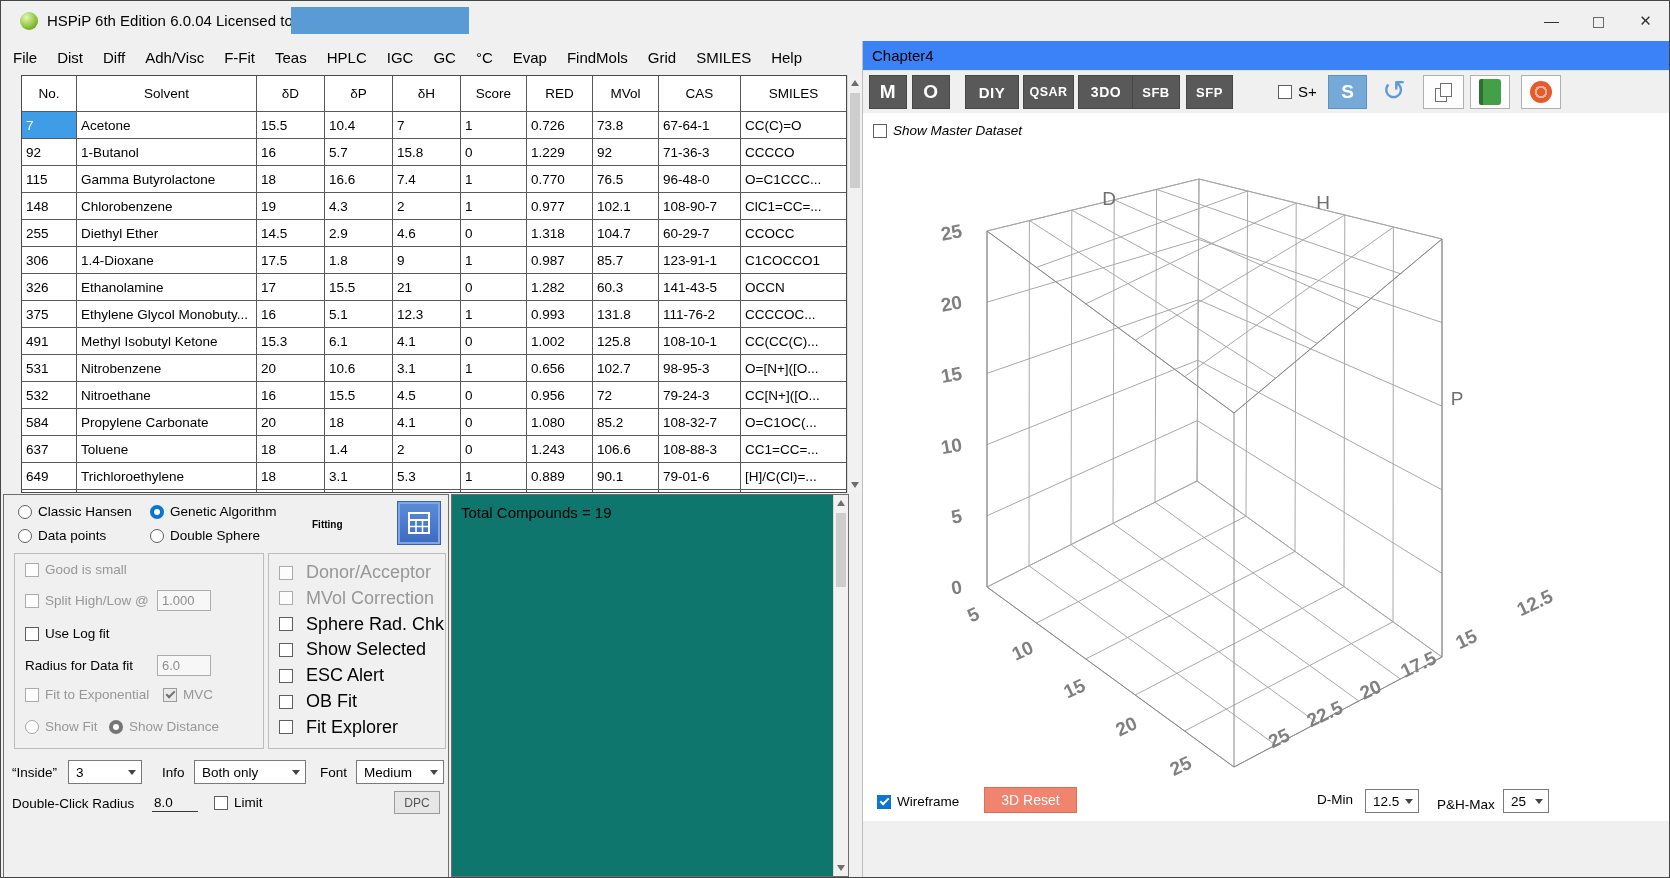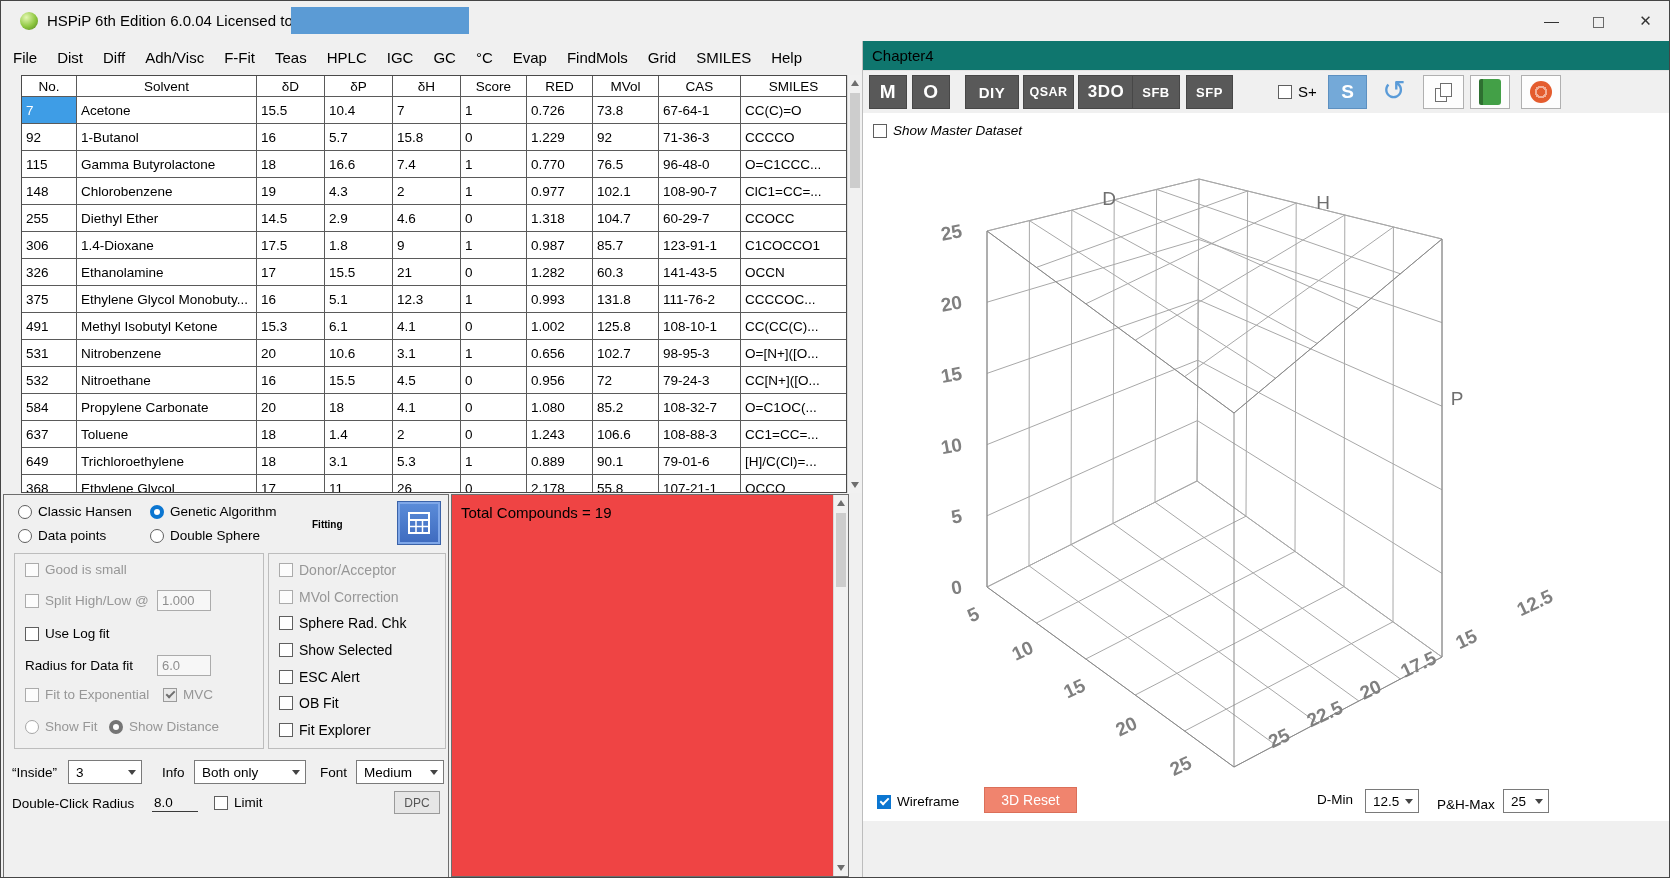--- a/index.html
+++ b/index.html
@@ -16,21 +16,21 @@
   .win-btn { position:absolute; top:0; width:47px; height:40px; text-align:center; line-height:40px; font-size:15px; color:#333; }
   .btn-min { right:94px; } .btn-max { right:47px; } .btn-close { right:0; }
   .max-box { display:inline-block; width:11px; height:11px; border:1px solid #6a6a6a; vertical-align:middle; }
 
   
   .menubar { position:absolute; left:0; top:40px; width:768px; height:34px; display:flex; align-items:center; padding-left:2px; }
   .menu-item { padding:0 10px; font-size:15px; line-height:34px; white-space:nowrap; }
 
   
   .grid-wrap { position:absolute; left:20px; top:74px; width:826px; height:418px; background:#fff; border:1px solid #4a4a4a; overflow:hidden; }
-  .thr { display:flex; height:21px; }
+  .thr { display:flex; height:36px; }
   .tr  { display:flex; height:27px; }
   .th,.td { border-right:1px solid #5a5a5a; border-bottom:1px solid #5a5a5a; overflow:hidden; white-space:nowrap;
             font-size:13.5px; padding:0 4px; display:flex; align-items:center; background:#fff; }
   .th { justify-content:center; }
   .c0{width:55px}.c1{width:180px}.c2{width:68px}.c3{width:68px}.c4{width:68px}.c5{width:66px}
   .c6{width:66px}.c7{width:66px}.c8{width:82px}.c9{flex:1;border-right:none;}
   .td.sel { background:#3e9de6; color:#fff; }
 
   
   .vscroll { position:absolute; background:#f1f1f1; border-left:1px solid #dadada; }
@@ -61,46 +61,46 @@
   .cb.checked-gray::after { border-color:#6f6f6f; }
 
   .r-classic{left:14px;top:9px} .r-genetic{left:146px;top:9px}
   .lab-fitting{left:308px;top:24px;font-weight:bold;font-size:10px}
   .btn-fit{position:absolute;left:394px;top:7px;width:42px;height:42px;background:linear-gradient(#5a8bd8,#3f6cc0);
            border:2px solid #7fa7e8;outline:1px solid #3a62a8;display:flex;align-items:center;justify-content:center;}
   .r-datapoints{left:14px;top:33px} .r-double{left:146px;top:33px}
   .gb { position:absolute; border:1px solid #bdbdbd; }
   .gb-left{left:10px;top:58px;width:250px;height:196px;}
   .gb-right{left:264px;top:58px;width:178px;height:196px;display:flex;flex-direction:column;justify-content:space-between;padding:8px 6px 10px 10px;}
-  .opt-row { display:flex; align-items:center; gap:6px; font-size:14px; white-space:nowrap; }
+  .opt-row { display:flex; align-items:center; gap:13px; font-size:18px; white-space:nowrap; }
   .f-good{left:10px;top:8px} .f-split{left:10px;top:39px} .f-log{left:10px;top:72px}
   .f-radlab{left:10px;top:104px} .f-exp{left:10px;top:133px} .f-mvc{left:148px;top:133px}
   .r-showfit{left:10px;top:165px} .r-showdist{left:94px;top:165px}
   .txt { position:absolute; background:#f7f7f7; border:1px solid #ababab; font-size:13px; color:#8e8e8e; padding:2px 4px; font-family:inherit; }
   .in-split{left:142px;top:36px;width:54px;height:21px}
   .in-rad{left:142px;top:101px;width:54px;height:21px}
   .txt-underline { position:absolute; background:transparent; border:none; border-bottom:1px solid #3a3a3a; font-size:13.5px; color:#000; padding:1px 2px; font-family:inherit; }
   .in-dcr{left:148px;top:299px;width:46px;}
   .dd { position:absolute; height:24px; background:#fff; border:1px solid #7a7a7a; display:flex; align-items:center; padding-left:7px; font-size:13.5px; }
   .chev { position:absolute; right:5px; top:9px; width:0; height:0; border:4px solid transparent; border-top:5px solid #444; }
   .lab-inside{left:8px;top:270px} .dd-inside{left:64px;top:265px;width:74px}
   .lab-info{left:158px;top:270px} .dd-info{left:190px;top:265px;width:112px}
   .lab-font{left:316px;top:270px} .dd-font{left:352px;top:265px;width:88px}
   .lab-dcr{left:8px;top:301px} .cb-limit{left:210px;top:300px}
   .btn-dpc{position:absolute;left:390px;top:296px;width:46px;height:23px;background:#e6e6e6;border:1px solid #9a9a9a;
            color:#555;font-size:12px;display:flex;align-items:center;justify-content:center;}
 
   
-  .comp-panel { position:absolute; left:450px; top:493px; width:398px; height:383px; background:#ef4444; border:1px solid #6e6e6e; }
+  .comp-panel { position:absolute; left:450px; top:493px; width:398px; height:383px; background:#0f766e; border:1px solid #6e6e6e; }
   .comp-text { position:absolute; left:9px; top:9px; font-size:15px; }
 
   
   .divider { position:absolute; left:861px; top:40px; width:1px; height:838px; background:#bdbdbd; }
   .right-panel { position:absolute; left:862px; top:40px; width:808px; height:838px; background:#f0f0f0; }
-  .chapter-row { position:absolute; left:0; top:0; width:100%; height:30px; background:#0f766e; border-bottom:1px solid #e3e3e3; }
+  .chapter-row { position:absolute; left:0; top:0; width:100%; height:30px; background:#3b82f6; border-bottom:1px solid #e3e3e3; }
   .chapter-label { position:absolute; left:9px; top:6px; font-size:15px; }
   .rp-toolbar { position:absolute; left:0; top:30px; width:100%; height:42px; }
   .tb-btn { position:absolute; top:4px; height:34px; background:#595959; border:1px solid #474747; color:#fff; font-weight:bold;
             display:flex; align-items:center; justify-content:center; letter-spacing:0.5px; }
   .ctl-splus { left:415px; top:12px; }
   .btn-s { position:absolute; left:465px; top:4px; width:39px; height:34px; background:#74a9d8; border:1px solid #5d90c0;
            color:#fff; font-weight:bold; font-size:19px; display:flex; align-items:center; justify-content:center; }
   .undo { position:absolute; left:511px; top:1px; width:40px; height:38px; font-size:28px; color:#5a9bd8; text-align:center; line-height:38px; }
   .lite-btn { position:absolute; top:4px; height:34px; background:#fdfdfd; border:1px solid #b0b0b0; display:flex; align-items:center; justify-content:center; }
   .btn-copy{left:560px;width:41px} .btn-book{left:607px;width:40px} .btn-record{left:658px;width:40px}
@@ -497,21 +497,21 @@
   <div class="right-panel">
     <div class="chapter-row">
       <div class="chapter-label">Chapter4</div>
     </div>
     <div class="rp-toolbar">
       <div>
           <div class="tb-btn" style="left: 6px; width: 38px; font-size: 19px;">M</div>
           <div class="tb-btn" style="left: 49px; width: 38px; font-size: 19px;">O</div>
           <div class="tb-btn" style="left: 102px; width: 54px; font-size: 15px;">DIY</div>
           <div class="tb-btn" style="left: 160px; width: 51px; font-size: 12.5px;">QSAR</div>
-          <div class="tb-btn" style="left: 215px; width: 56px; font-size: 17px;">3DO</div>
+          <div class="tb-btn" style="left: 215px; width: 56px; font-size: 14px;">3DO</div>
           <div class="tb-btn" style="left: 269px; width: 48px; font-size: 13px;">SFB</div>
           <div class="tb-btn" style="left: 323px; width: 47px; font-size: 13px;">SFP</div>
         </div>
       <div class="ctl ctl-splus">
           <span class="cb"></span>
           <span style="font-size:15px">S+</span>
         </div>
       <div class="btn-s">S</div>
       <div class="undo">↺</div>
       <div class="lite-btn btn-copy">

